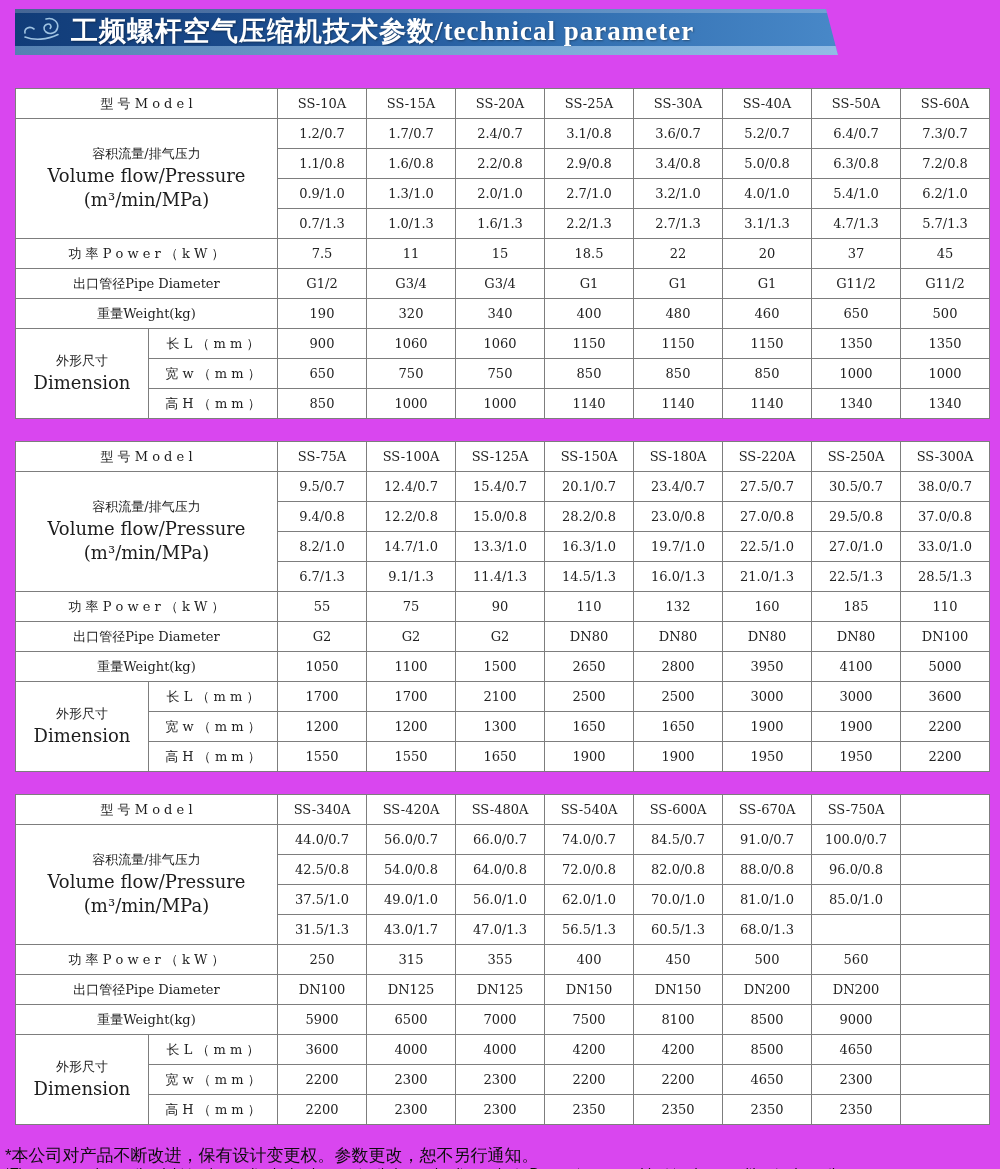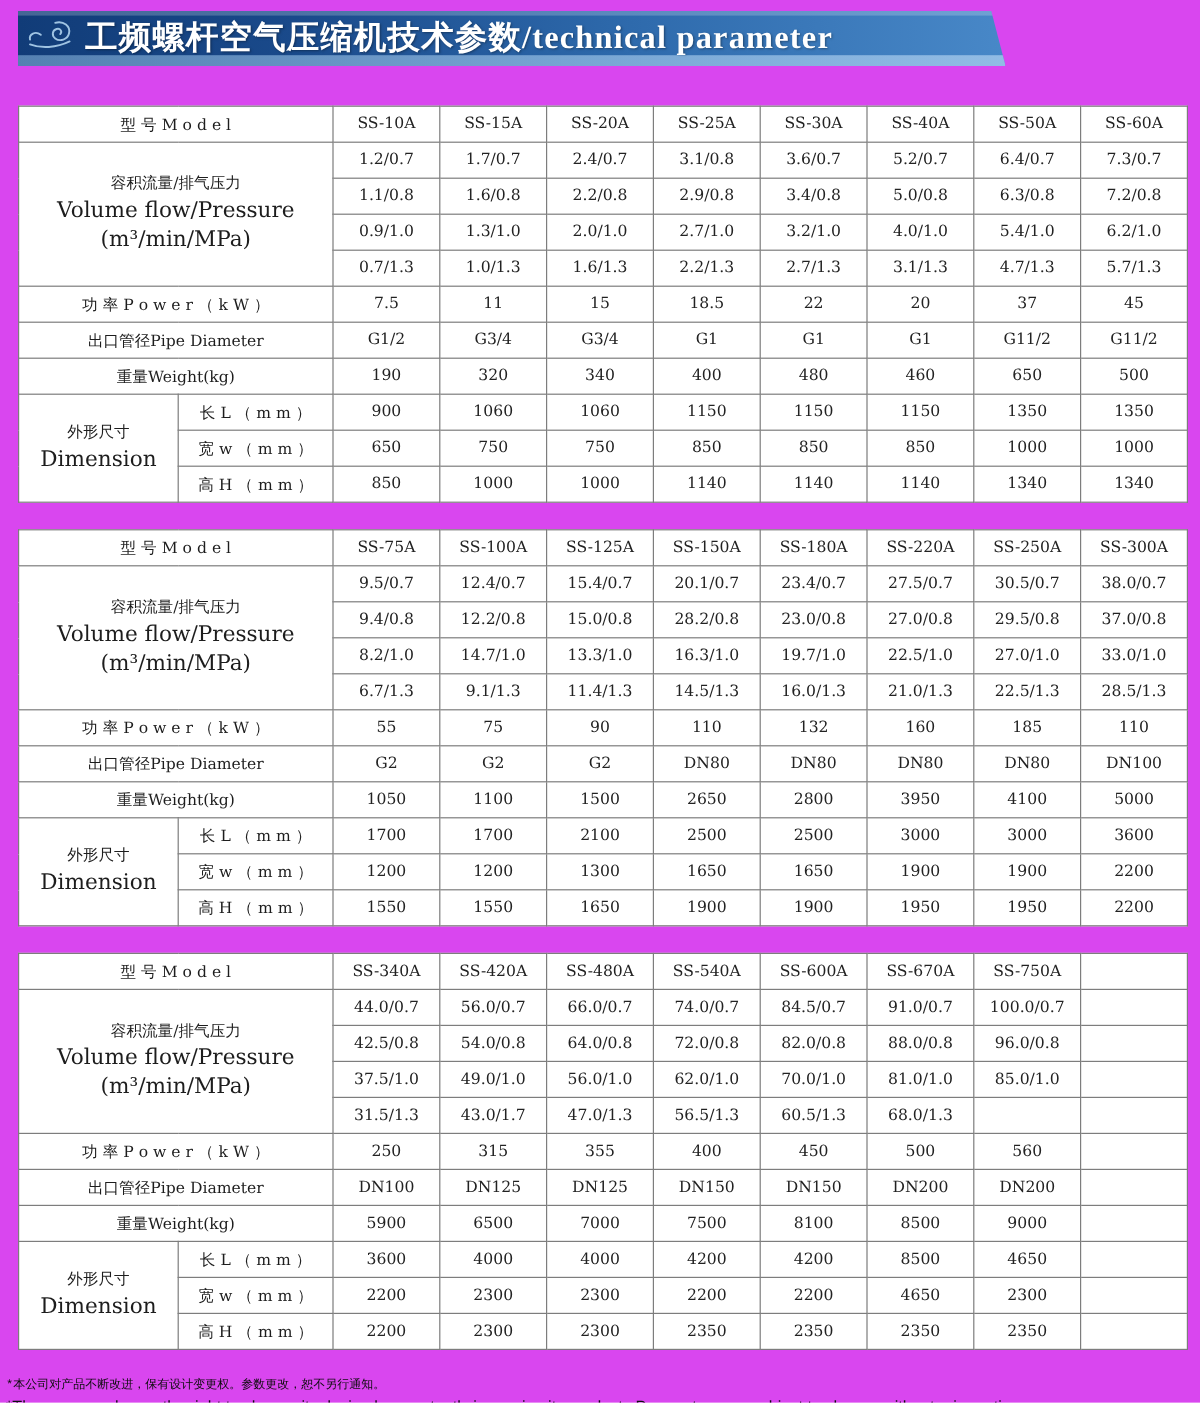--- a/index.html
+++ b/index.html
@@ -64,21 +64,21 @@
     padding: 0 2px;
     overflow: hidden;
     white-space: nowrap;
   }
   .spec td.lab { font-size: 13px; color:#1d1d1d; }
   .spec td .en { font-size: 18px; line-height: 1.35; }
   .spec td .cn { line-height: 1.45; }
 
   
   .notes { margin: 2px 0 0 5px; color:#0d0d0d; }
-  .note-cn { font-size: 10px; line-height: 17px; font-family: Liberation Mono, monospace; }
+  .note-cn { font-size: 17px; line-height: 17px; font-family: Liberation Sans, sans-serif; }
   .note-en { font-size: 13.5px; line-height: 18px; font-family: "Liberation Sans", sans-serif; }
 </style>
 </head>
 <body>
 
 <div class="page">
 
   <div class="banner">
     <span class="banner-icon">
       <svg width="42" height="32" viewBox="0 0 42 32" fill="none">

